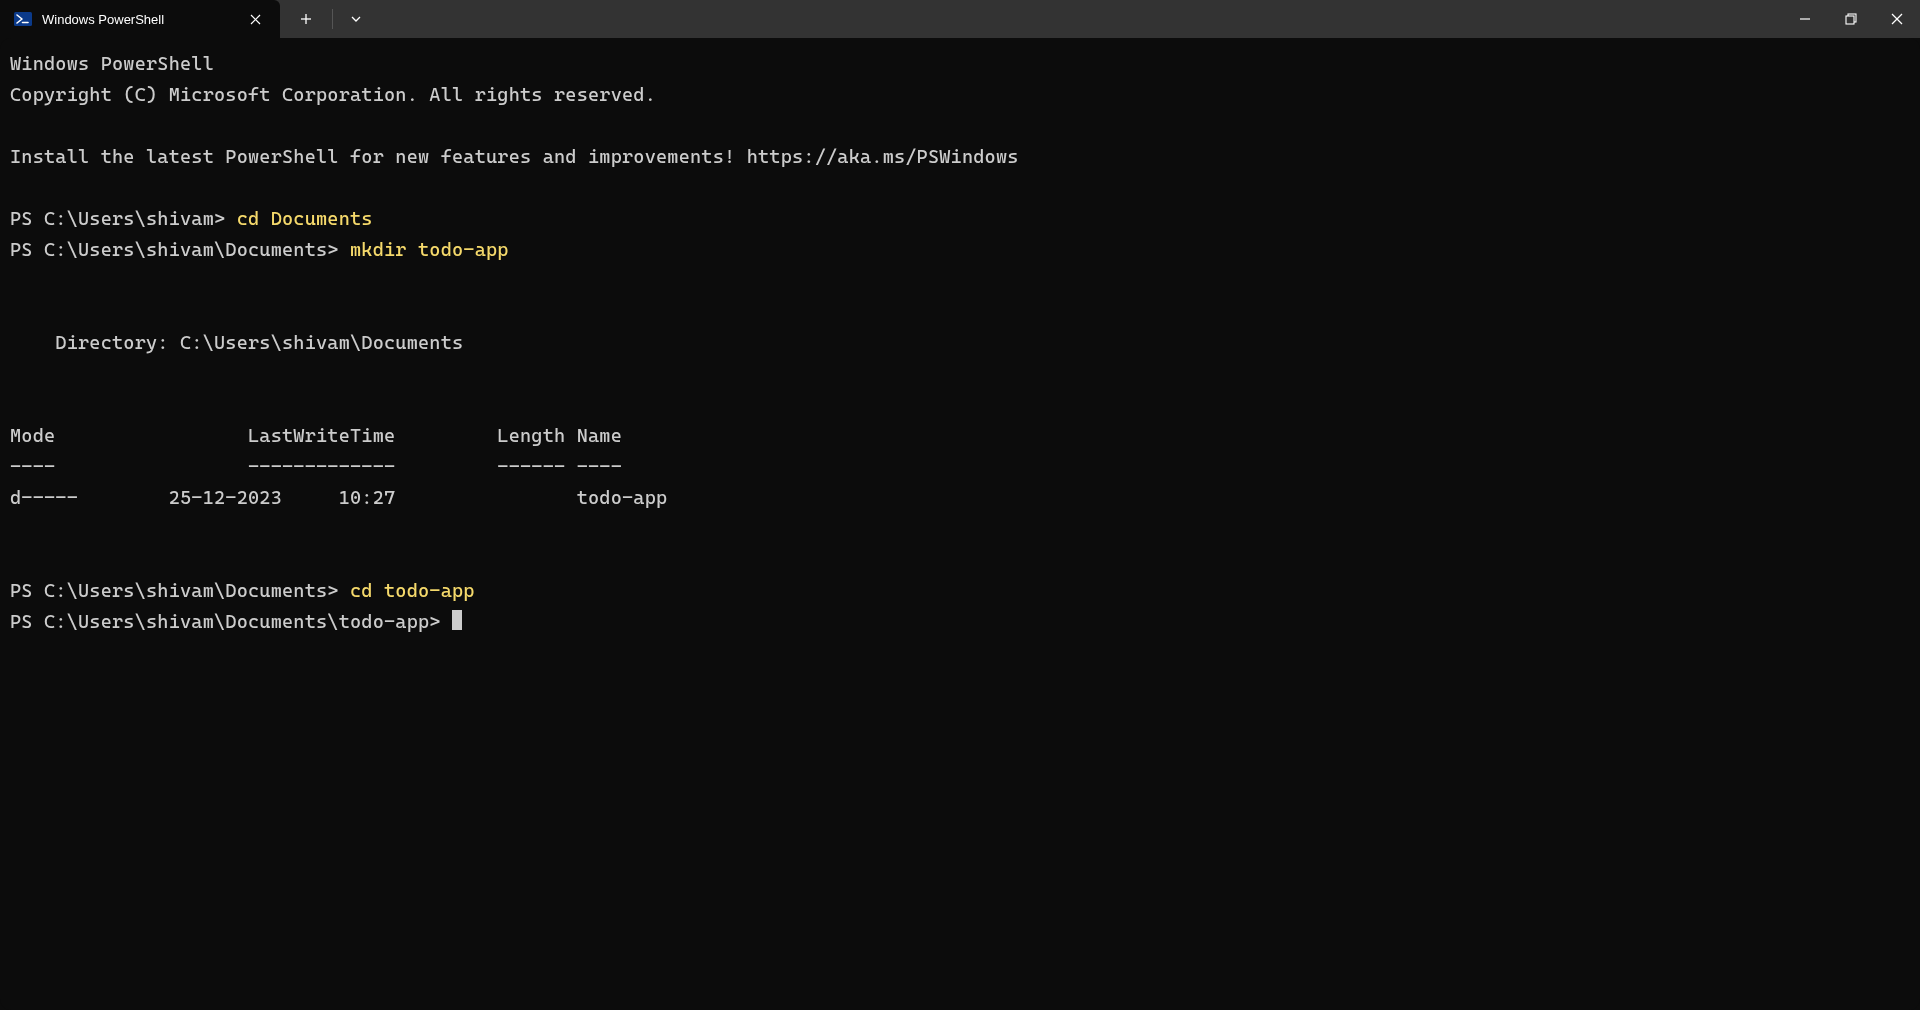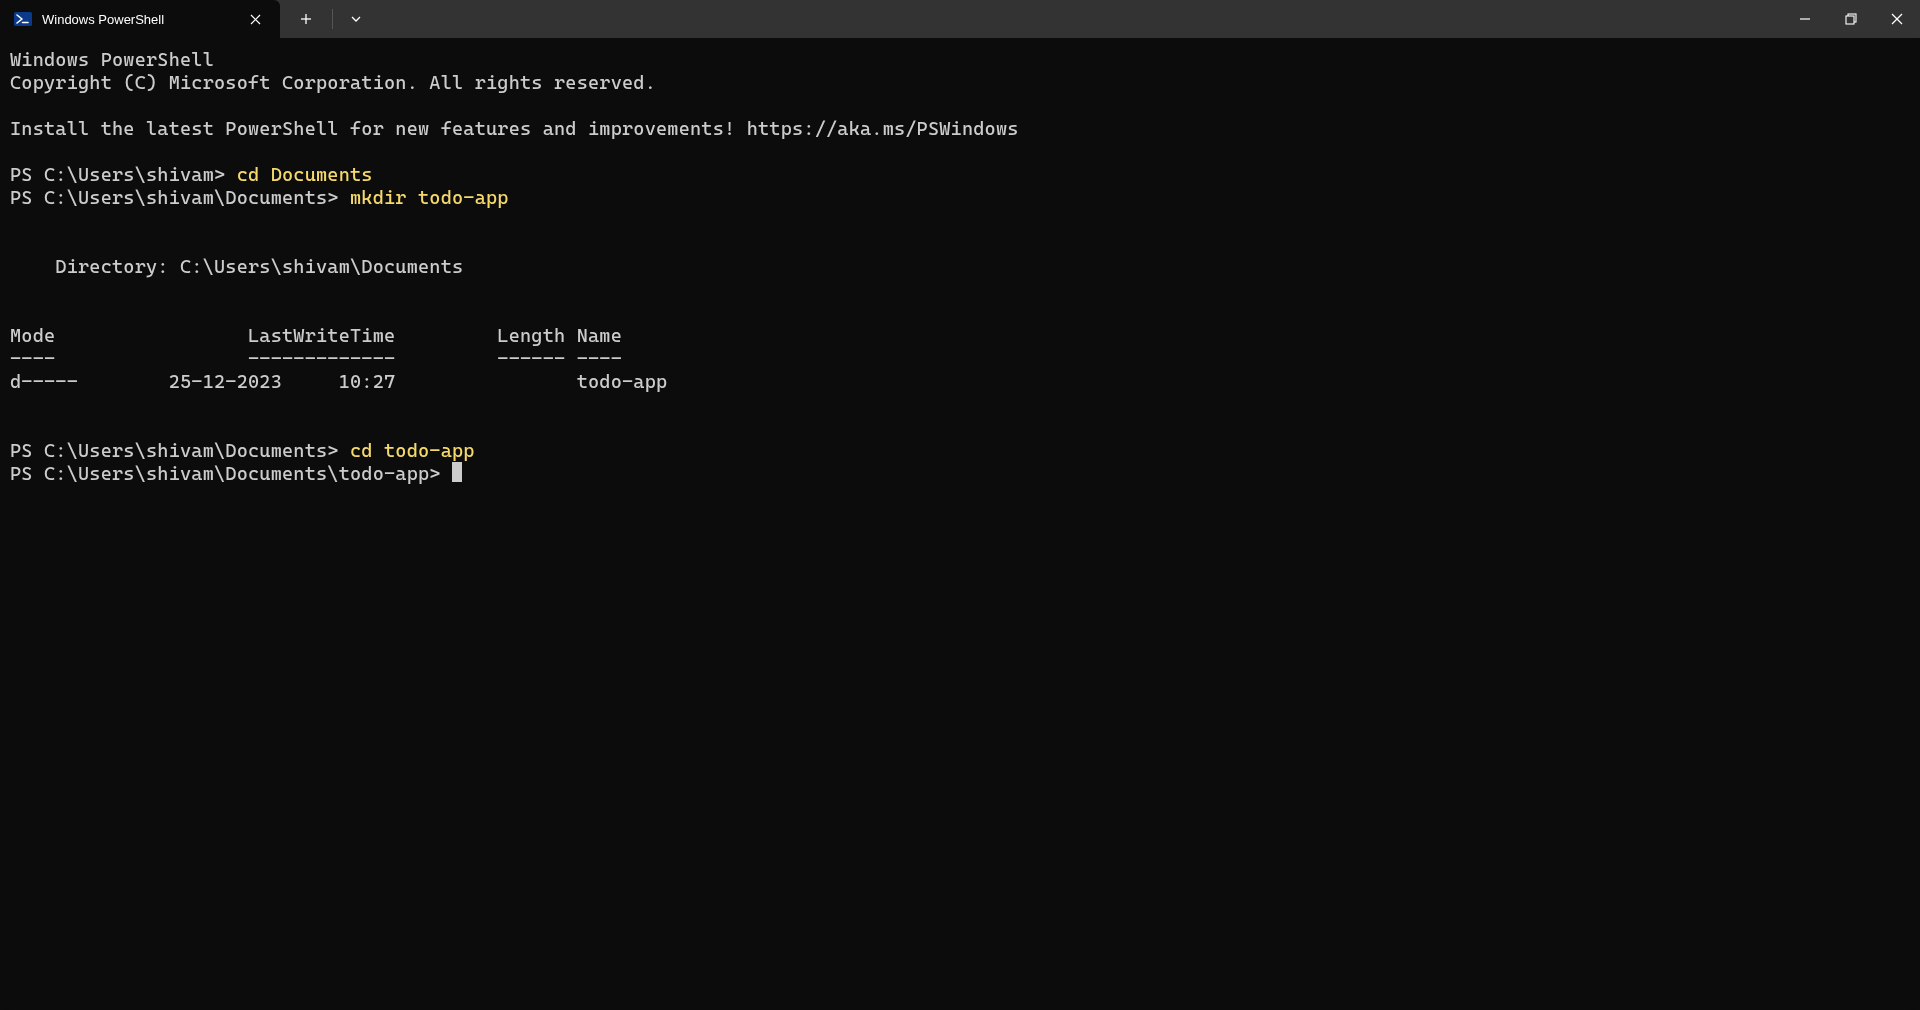--- a/index.html
+++ b/index.html
@@ -54,21 +54,21 @@
   .spacer { flex: 1; }
 
   .window-controls { display: flex; }
 
   
   .terminal {
     background: #0c0c0c;
     color: #cccccc;
     font-family: "Cascadia Mono", "Consolas", monospace;
     font-size: 19px;
-    line-height: 23px;
+    line-height: 31px;
     padding: 10px 10px;
     height: calc(100% - 38px);
     white-space: pre;
     letter-spacing: 0.2px;
     border-radius: 11px;
   }
   .out  { color: #cccccc; }
   .cmd  { color: #f5d96b; } 
   .cursor {
     display: inline-block;

